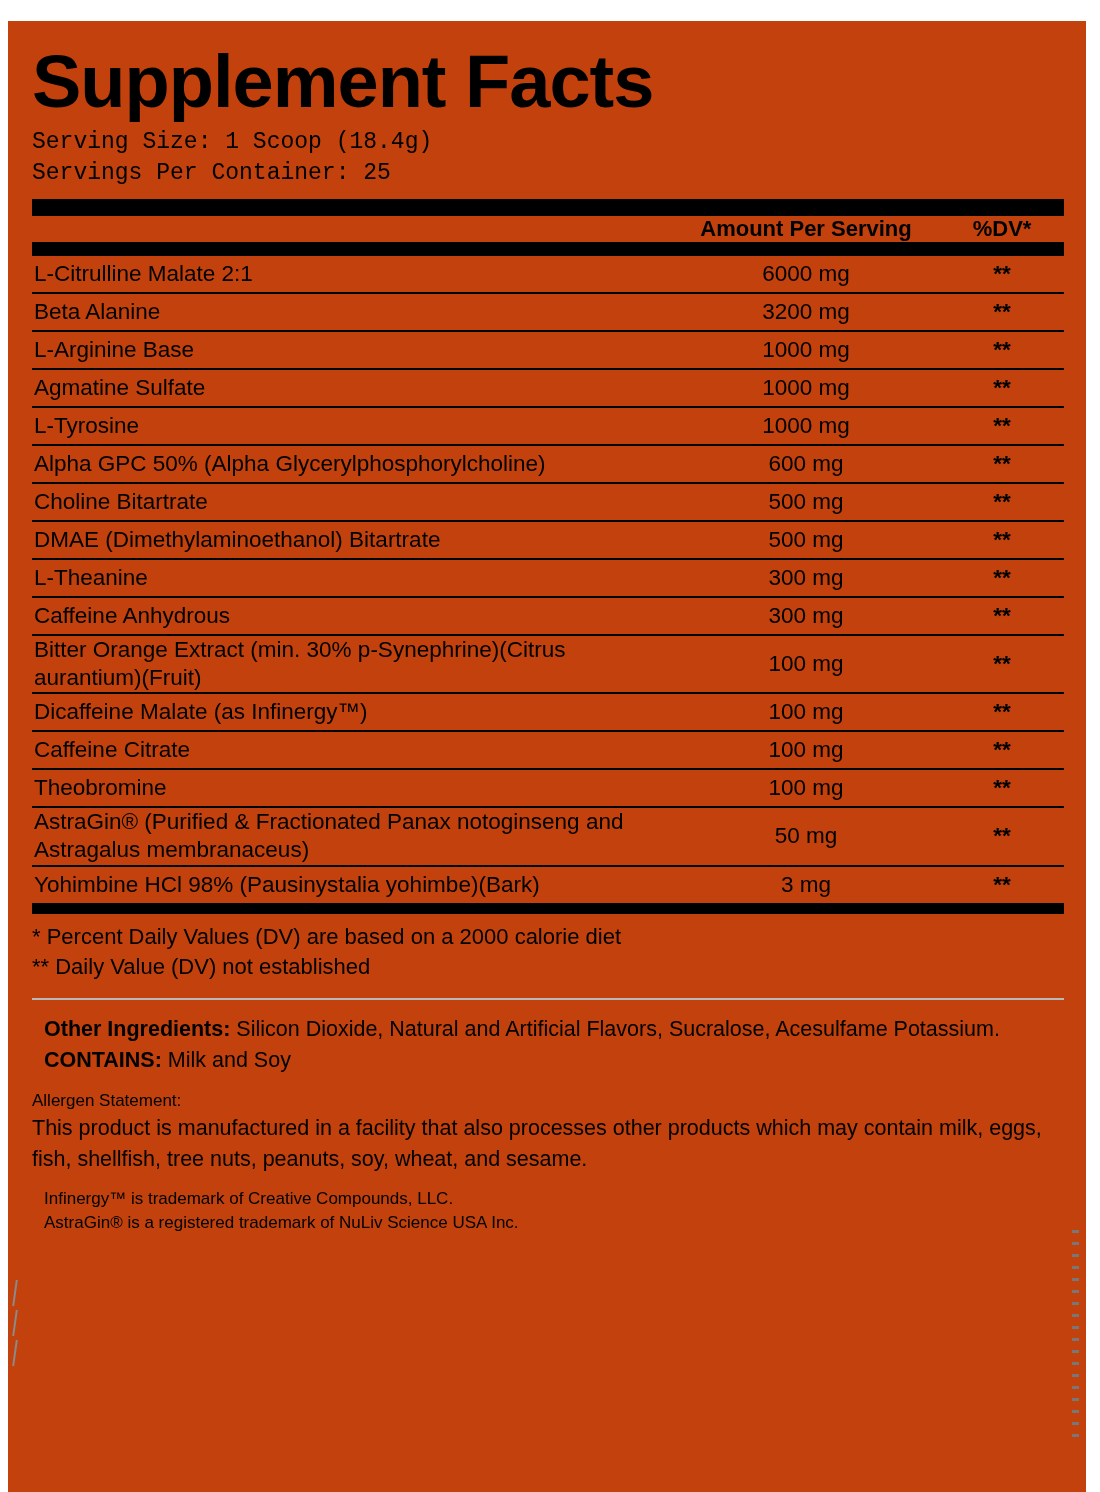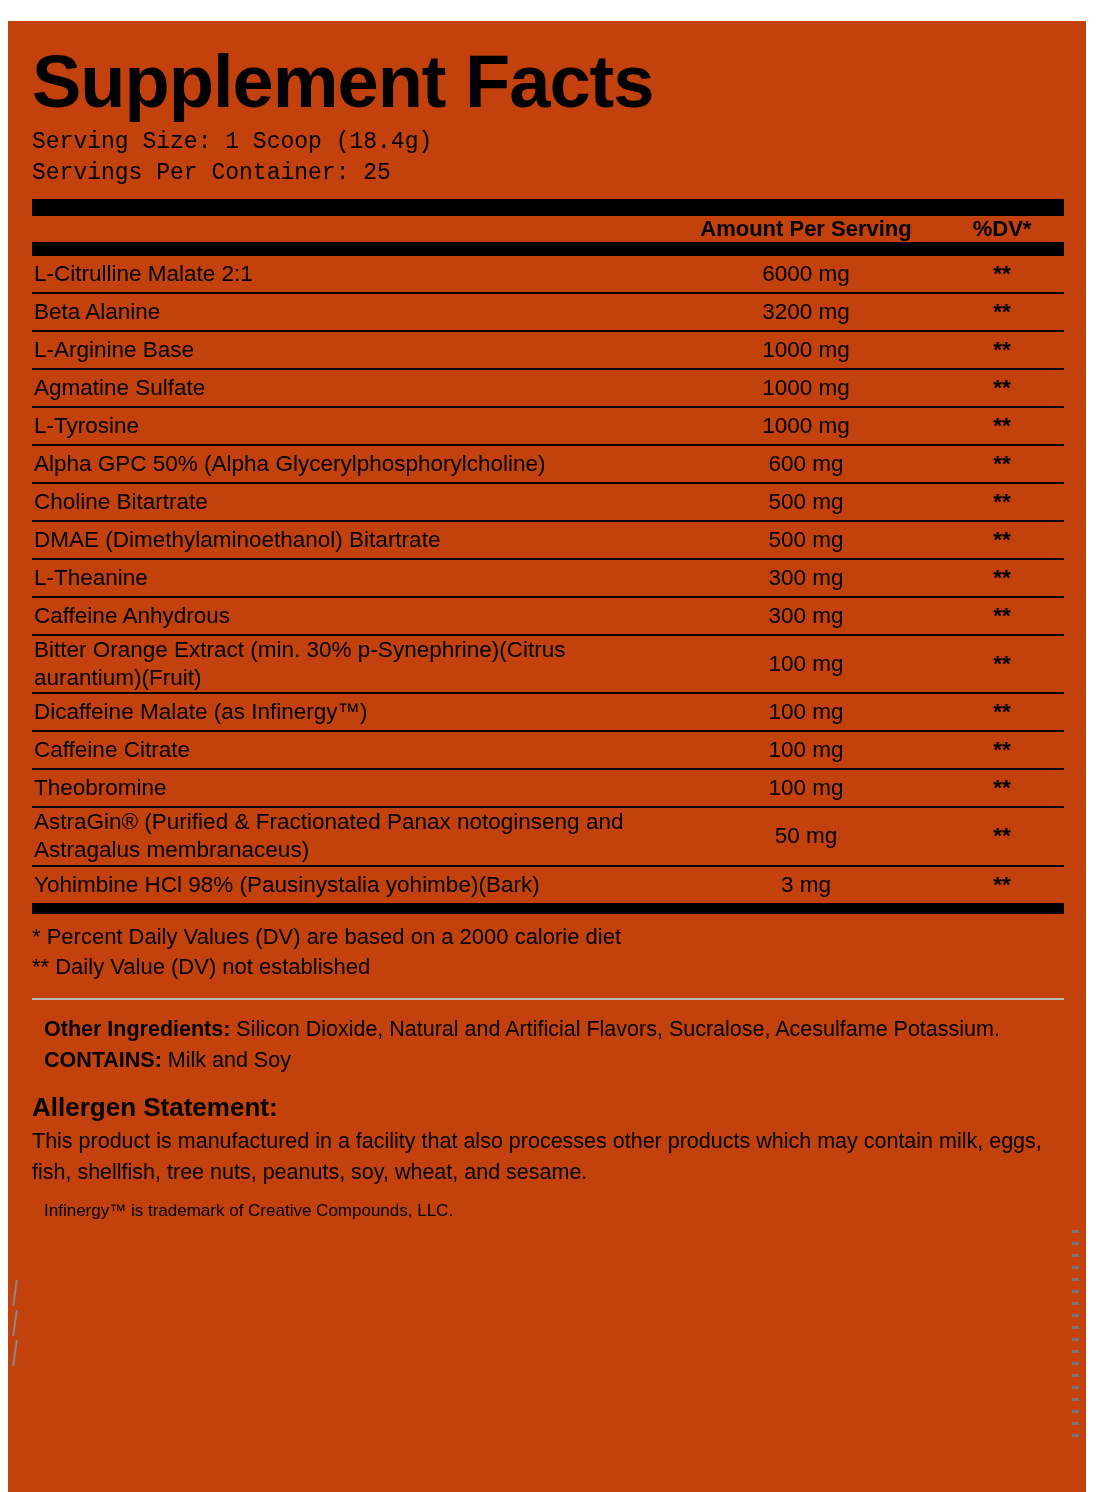--- a/index.html
+++ b/index.html
@@ -104,21 +104,21 @@
     height: 2px;
     background: #b9b9b9;
     margin: 10px 0 14px 0;
   }
   .other {
     font-size: 21.5px;
     line-height: 1.42;
   }
   .other b { font-weight: bold; margin-left: 12px; }
   .block-gap { height: 14px; }
-  .allergen-head { font-weight: bold; font-size: 26px; }
+  .allergen-head { font-weight: normal; font-size: 17px; }
   .tm-lines { font-size: 17px; line-height: 1.45; padding-left: 12px; padding-top: 12px;}
   .edge-marks {
     position: absolute;
     right: 2px;
     top: 1200px;
     width: 12px;
     height: 280px;
   }
   .edge-marks i {
     display: block;
@@ -276,20 +276,21 @@
 
     <div class="block-gap"></div>
 
     <div class="other">
       <div class="allergen-head">Allergen Statement:</div>
       <div>This product is manufactured in a facility that also processes other products which may contain milk, eggs, fish, shellfish, tree nuts, peanuts, soy, wheat, and sesame.</div>
     </div>
 
     <div class="tm-lines">
       <div>Infinergy™ is trademark of Creative Compounds, LLC.</div>
+      <div>AstraGin® is a registered trademark of NuLiv Science USA Inc.</div>
     </div>
 
   </div>
 
   <div class="edge-marks">
     <i></i>
       <i></i>
       <i></i>
       <i></i>
       <i></i>

